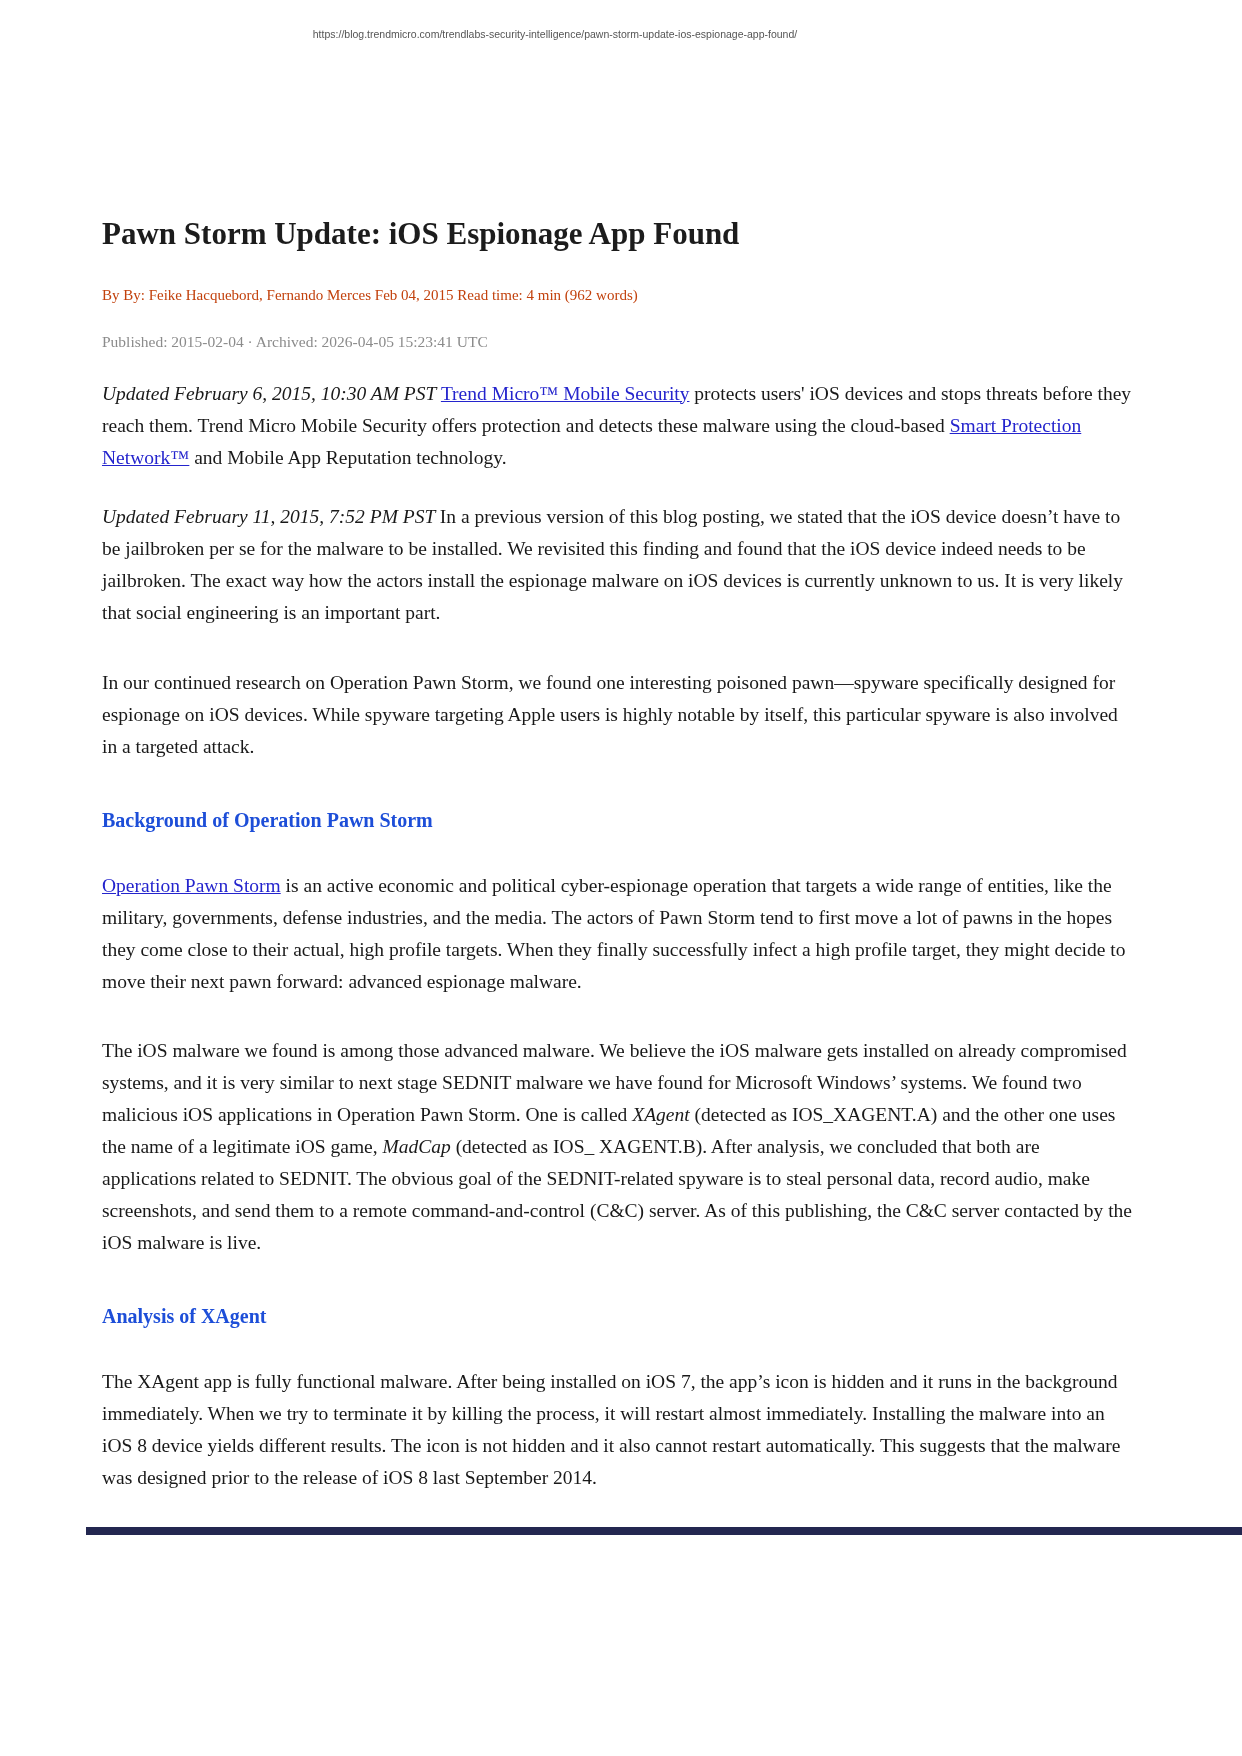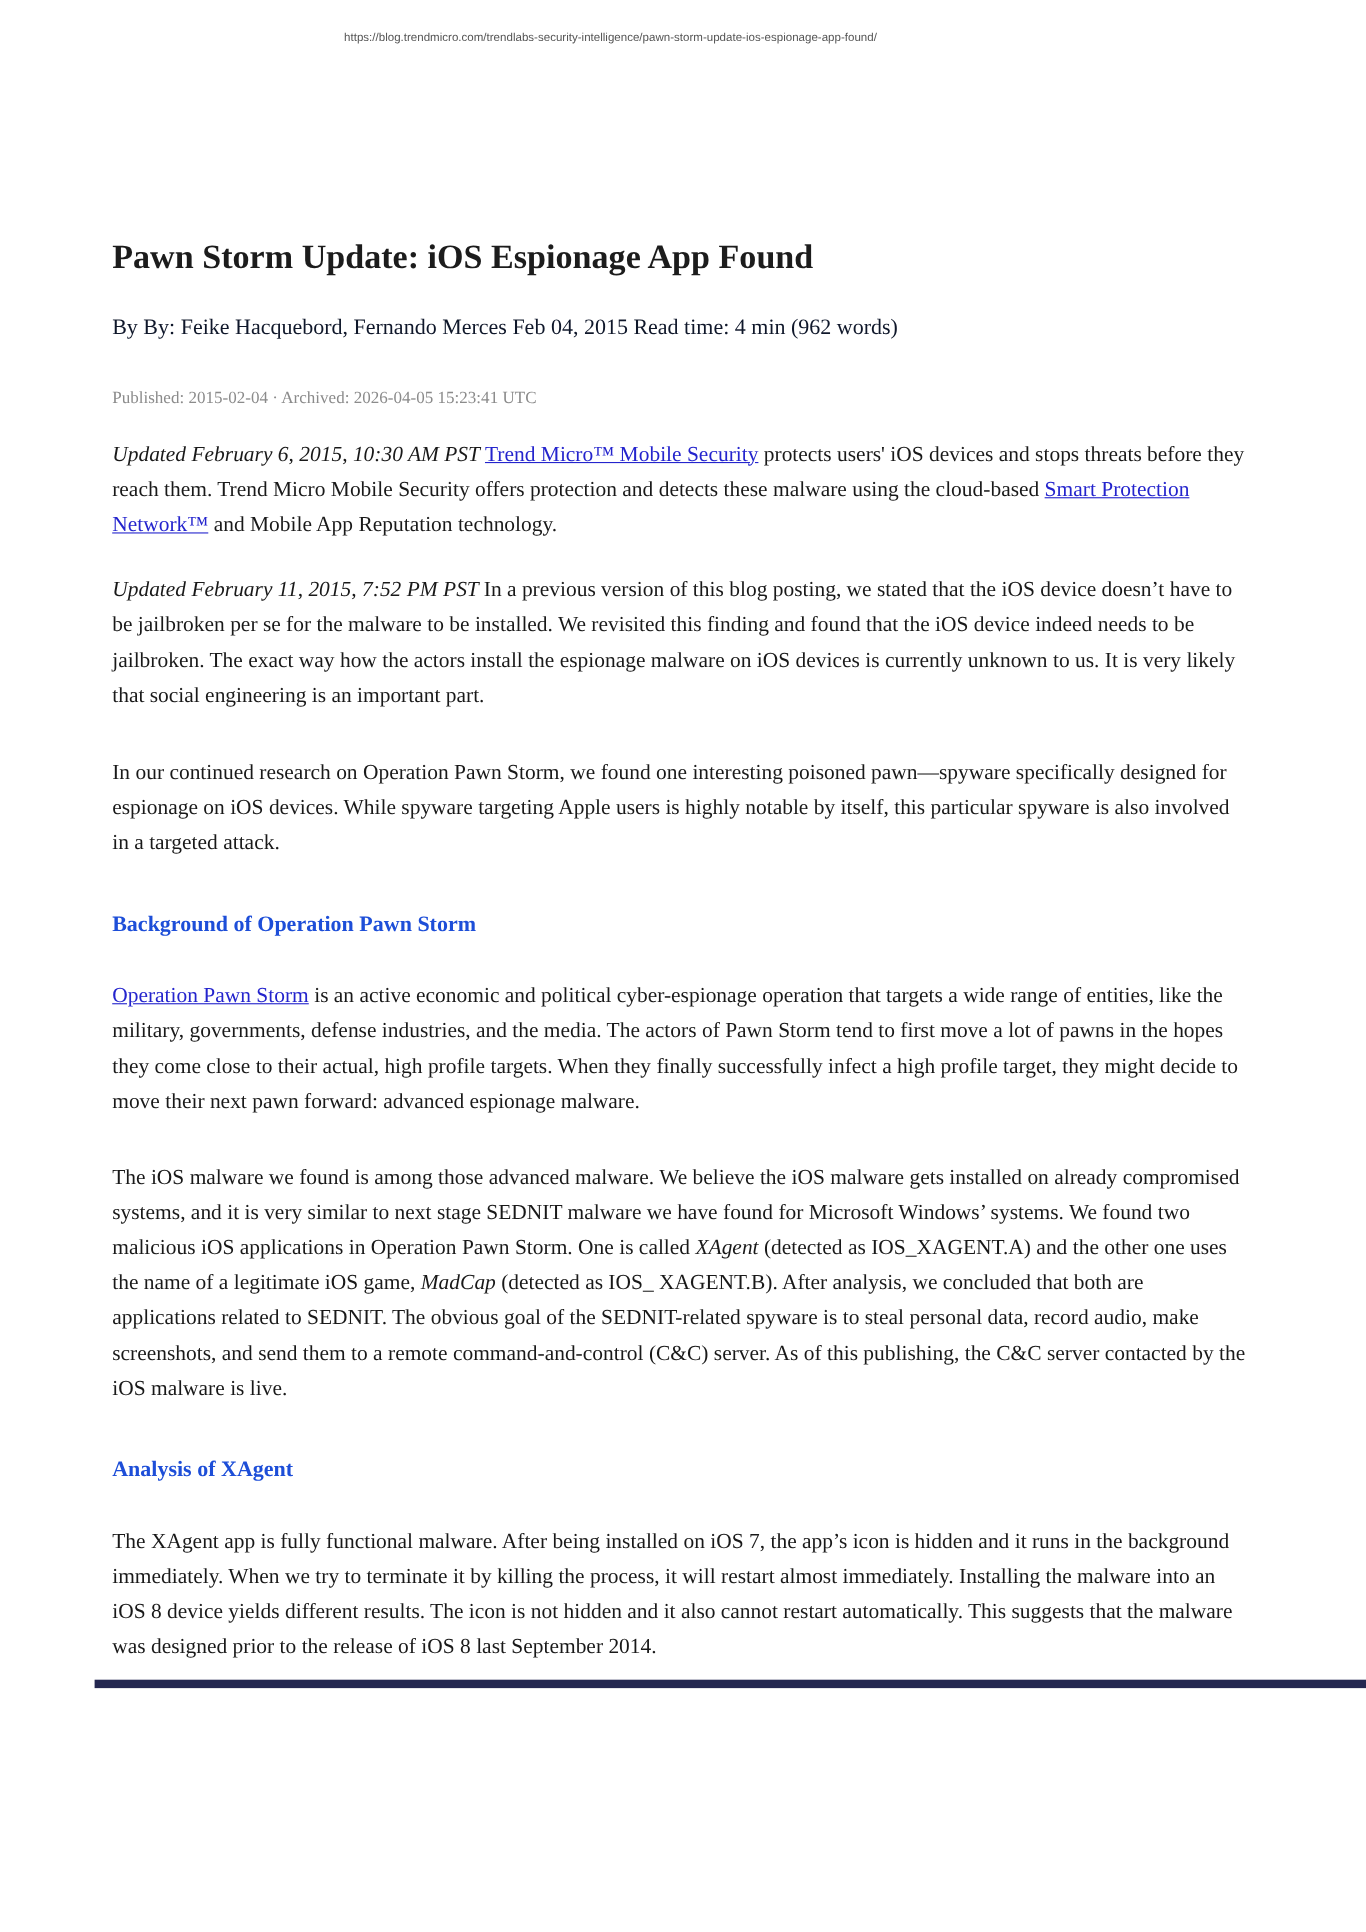--- a/index.html
+++ b/index.html
@@ -30,25 +30,25 @@
   }
   .article h1 {
     margin: 216px 0 0 0;
     font-size: 31px;
     line-height: 1.18;
     font-weight: bold;
     color: #1c1c1c;
   }
   .byline {
     margin-top: 34px;
-    font-size: 20px;
-    color: #0f172a;
+    font-size: 15px;
+    color: #c2410c;
   }
   .published {
-    margin-top: 43px;
+    margin-top: 29px;
     font-size: 15.5px;
     color: #8b8b8b;
   }
   p.body {
     margin: 27px 0 0 0;
     font-size: 19.5px;
     line-height: 32px;
     color: #191919;
   }
   p.body.sp { margin-top: 37px; }

